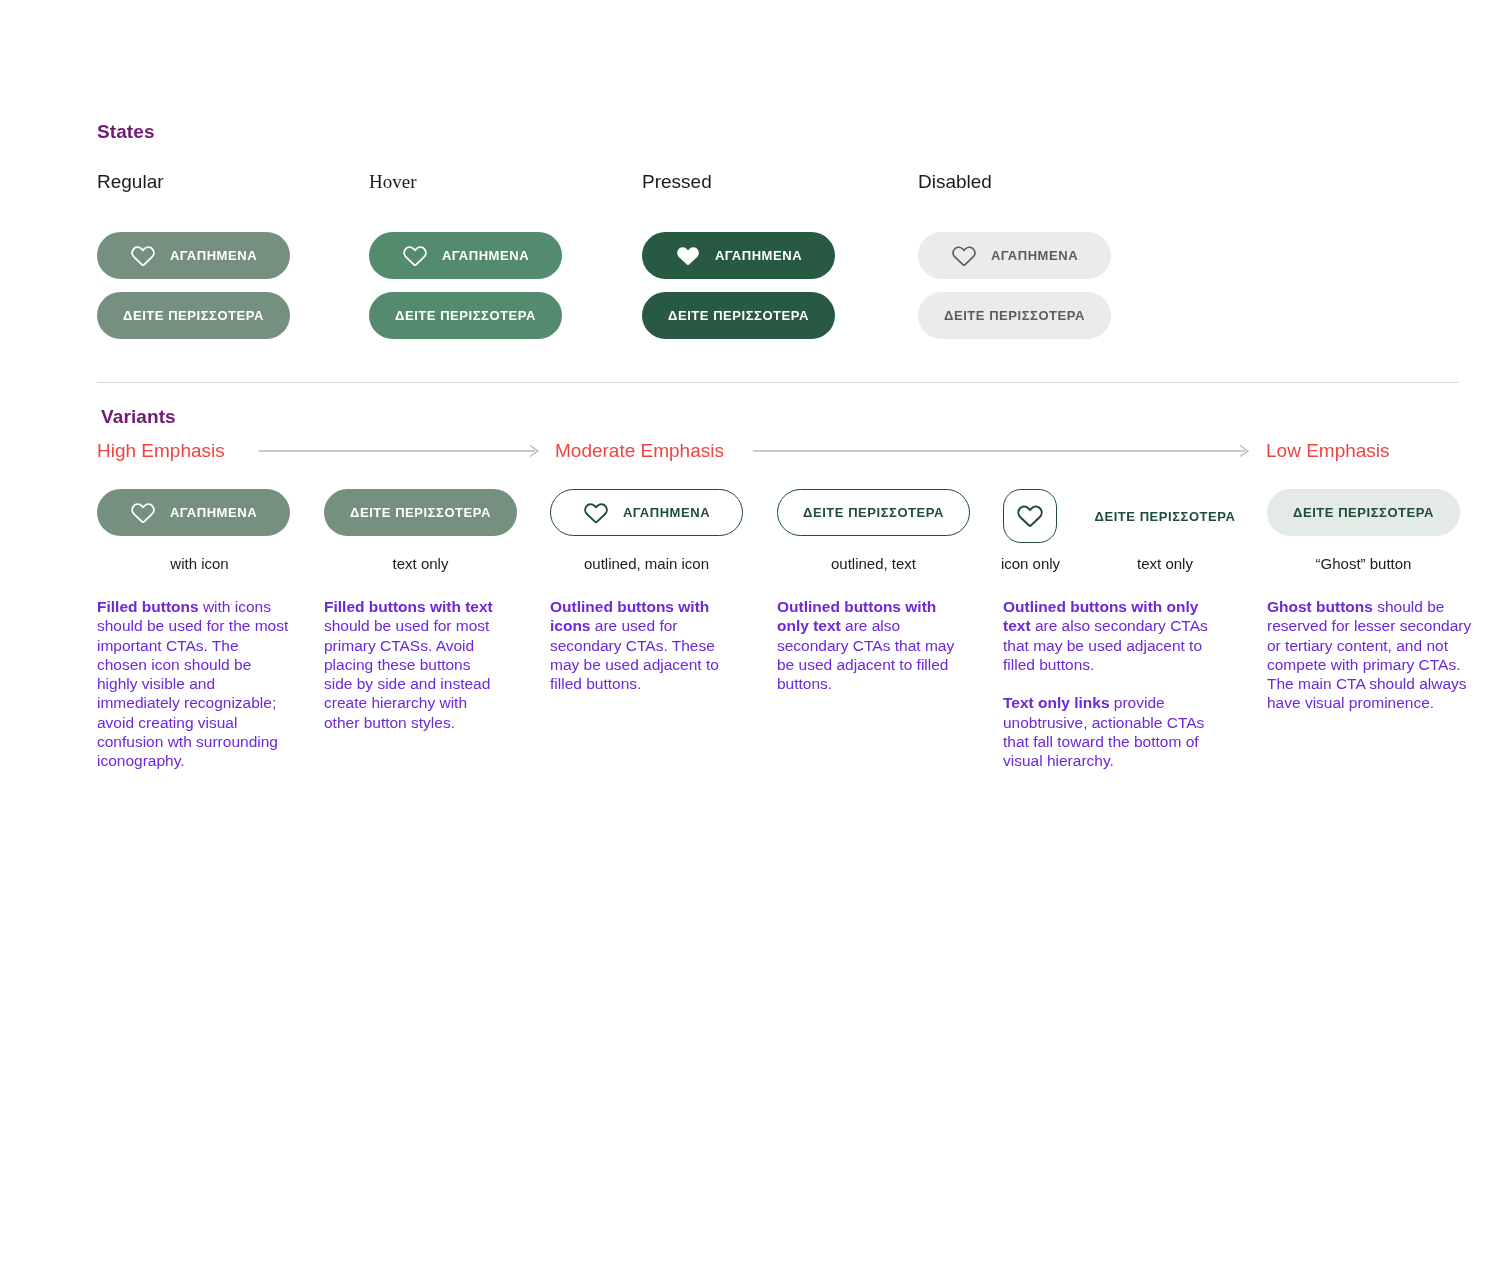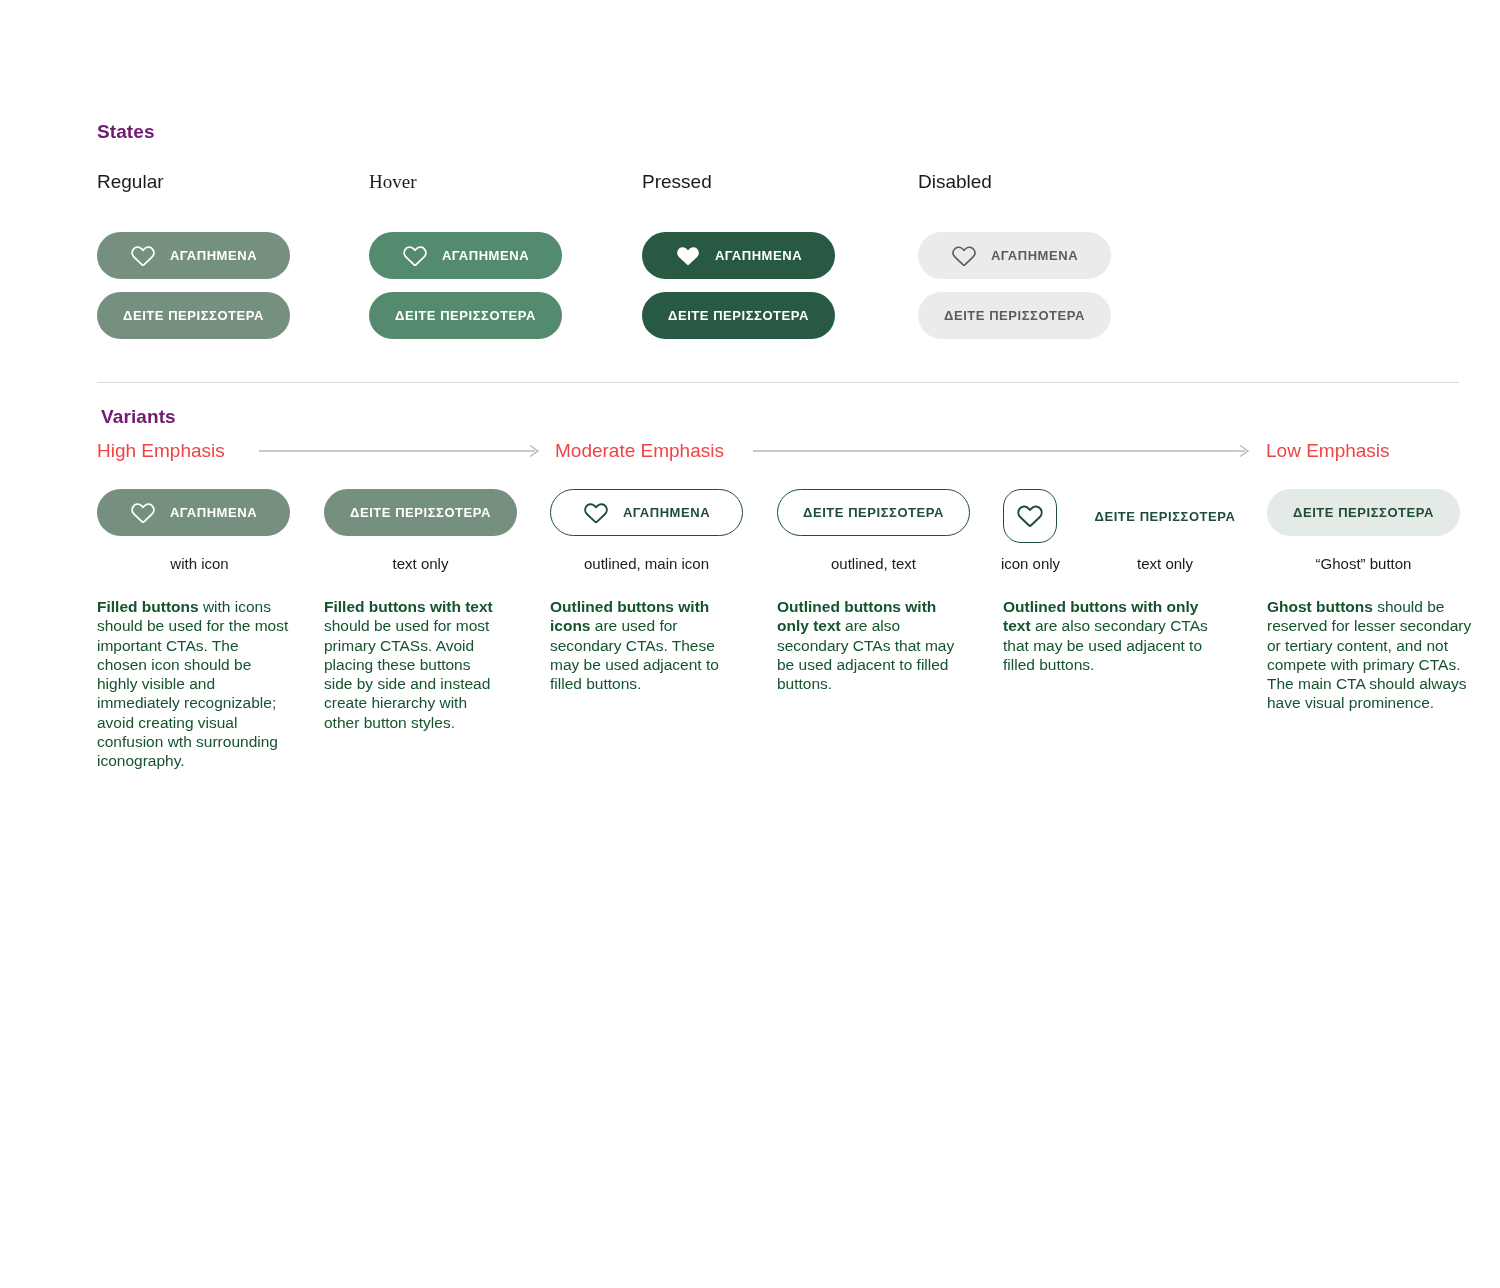--- a/index.html
+++ b/index.html
@@ -92,21 +92,21 @@
     background: #ffffff;
     color: #1F4D3A;
     border: 1.6px solid #1F4D3A;
     border-radius: 18px;
   }
 
   
   .desc {
     font-size: 15.5px;
     line-height: 19.3px;
-    color: #14532d;
+    color: #6d28d9;
   }
   .desc b { font-weight: bold; }
   .desc .para { margin: 0; }
   .desc .para + .para { margin-top: 19.3px; }
 </style>
 </head>
 <body>
 
 <div class="abs section-title" style="left:97px; top:121px;">States</div>
 
@@ -241,16 +241,17 @@
     <div class="para"><b>Filled buttons with text</b> should be used for most primary CTASs. Avoid placing these buttons side by side and instead create hierarchy with other button styles.</div>
   </div>
 <div class="abs desc" style="left:550px;  top:597px; width:190px;">
     <div class="para"><b>Outlined buttons with icons</b> are used for secondary CTAs. These may be used adjacent to filled buttons.</div>
   </div>
 <div class="abs desc" style="left:777px;  top:597px; width:188px;">
     <div class="para"><b>Outlined buttons with only text</b> are also secondary CTAs that may be used  adjacent to filled buttons.</div>
   </div>
 <div class="abs desc" style="left:1003px; top:597px; width:210px;">
     <div class="para"><b>Outlined buttons with only text</b> are also secondary CTAs that may be used adjacent to filled buttons.</div>
+    <div class="para"><b>Text only links</b> provide unobtrusive, actionable CTAs that fall toward the bottom of visual hierarchy.</div>
   </div>
 <div class="abs desc" style="left:1267px; top:597px; width:205px;">
     <div class="para"><b>Ghost buttons</b> should be reserved for lesser secondary or tertiary content, and not compete with primary CTAs. The main CTA should always have visual prominence.</div>
   </div>
 
 </body></html>

